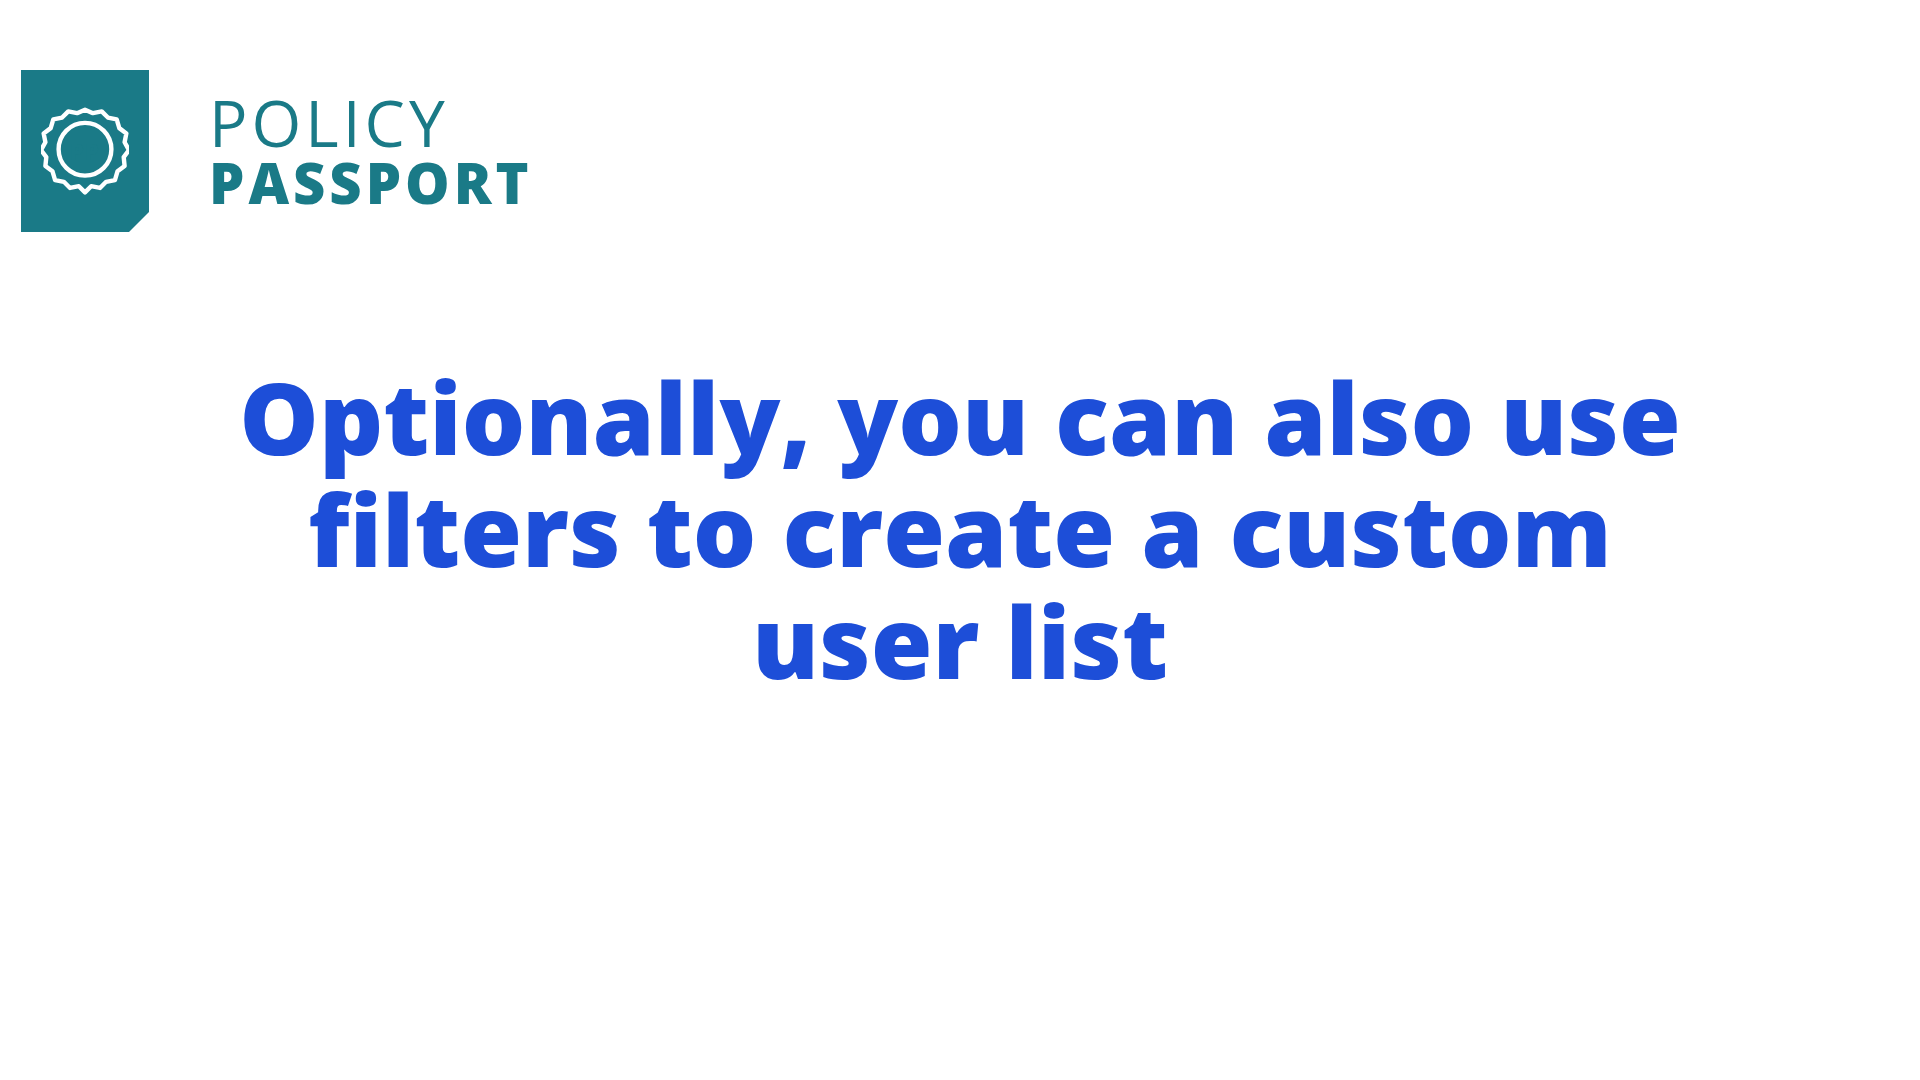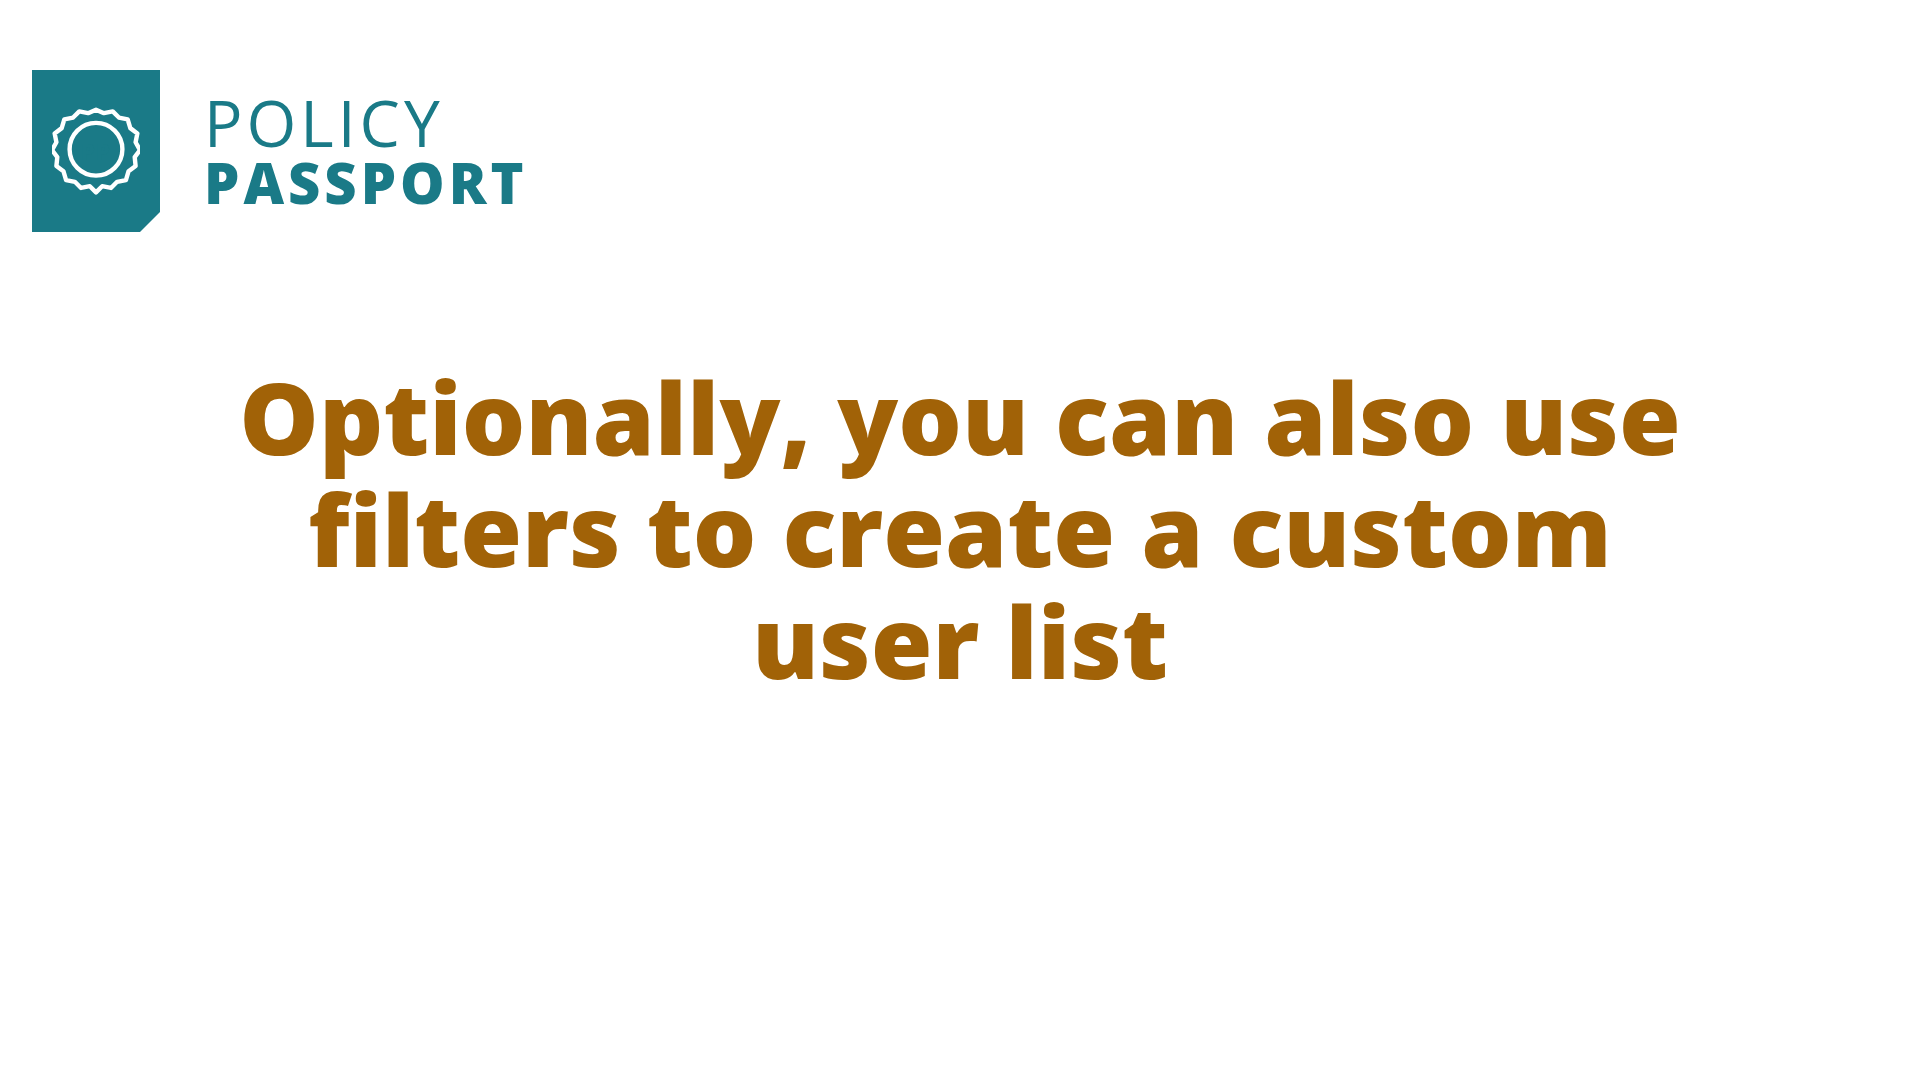--- a/index.html
+++ b/index.html
@@ -1,27 +1,27 @@
 <!DOCTYPE html>
 <html><head>
 <meta charset="utf-8">
 <style>
   * { margin: 0; padding: 0; box-sizing: border-box; }
   html, body { width: 1920px; height: 1080px; background: #ffffff; font-family: 'Segoe UI', 'Open Sans', Arial, sans-serif; overflow: hidden; }
   .slide { position: relative; width: 1920px; height: 1080px; }
-  .logo-block { position: absolute; top: 70px; left: 32px; display: flex; align-items: center; gap: 44px; }
+  .logo-block { position: absolute; top: 70px; left: 21px; display: flex; align-items: center; gap: 60px; }
   .logo-badge { width: 128px; height: 162px; background: #1a7a87; position: relative; display: flex; align-items: center; justify-content: center; }
   .logo-badge::after { content: ""; position: absolute; bottom: 0; right: 0; width: 0; height: 0; border-left: 20px solid transparent; border-bottom: 20px solid #ffffff; }
   .seal { width: 88px; height: 88px; position: relative; display: flex; align-items: center; justify-content: center; }
   .seal svg { width: 88px; height: 88px; }
   .seal-text { position: absolute; color: #1a7a87; font-weight: 800; font-size: 22px; letter-spacing: 1px; }
   .logo-wordmark { display: flex; flex-direction: column; line-height: 0.95; color: #1a7a87; letter-spacing: 4px; }
   .logo-line1 { font-size: 64px; font-weight: 400; }
   .logo-line2 { font-size: 56px; font-weight: 800; letter-spacing: 4px; margin-top: 2px; }
-  .headline { position: absolute; top: 360px; left: 50%; transform: translateX(-50%); width: 1460px; text-align: center; color: #a16207; font-weight: 800; font-size: 100px; line-height: 1.12; }
+  .headline { position: absolute; top: 360px; left: 50%; transform: translateX(-50%); width: 1460px; text-align: center; color: #1d4ed8; font-weight: 800; font-size: 100px; line-height: 1.12; }
 </style>
 </head>
 <body>
 
 <div class="slide">
 
   <div class="logo-block">
     <div class="logo-badge">
       <div class="seal">
         <svg viewBox="0 0 100 100">

